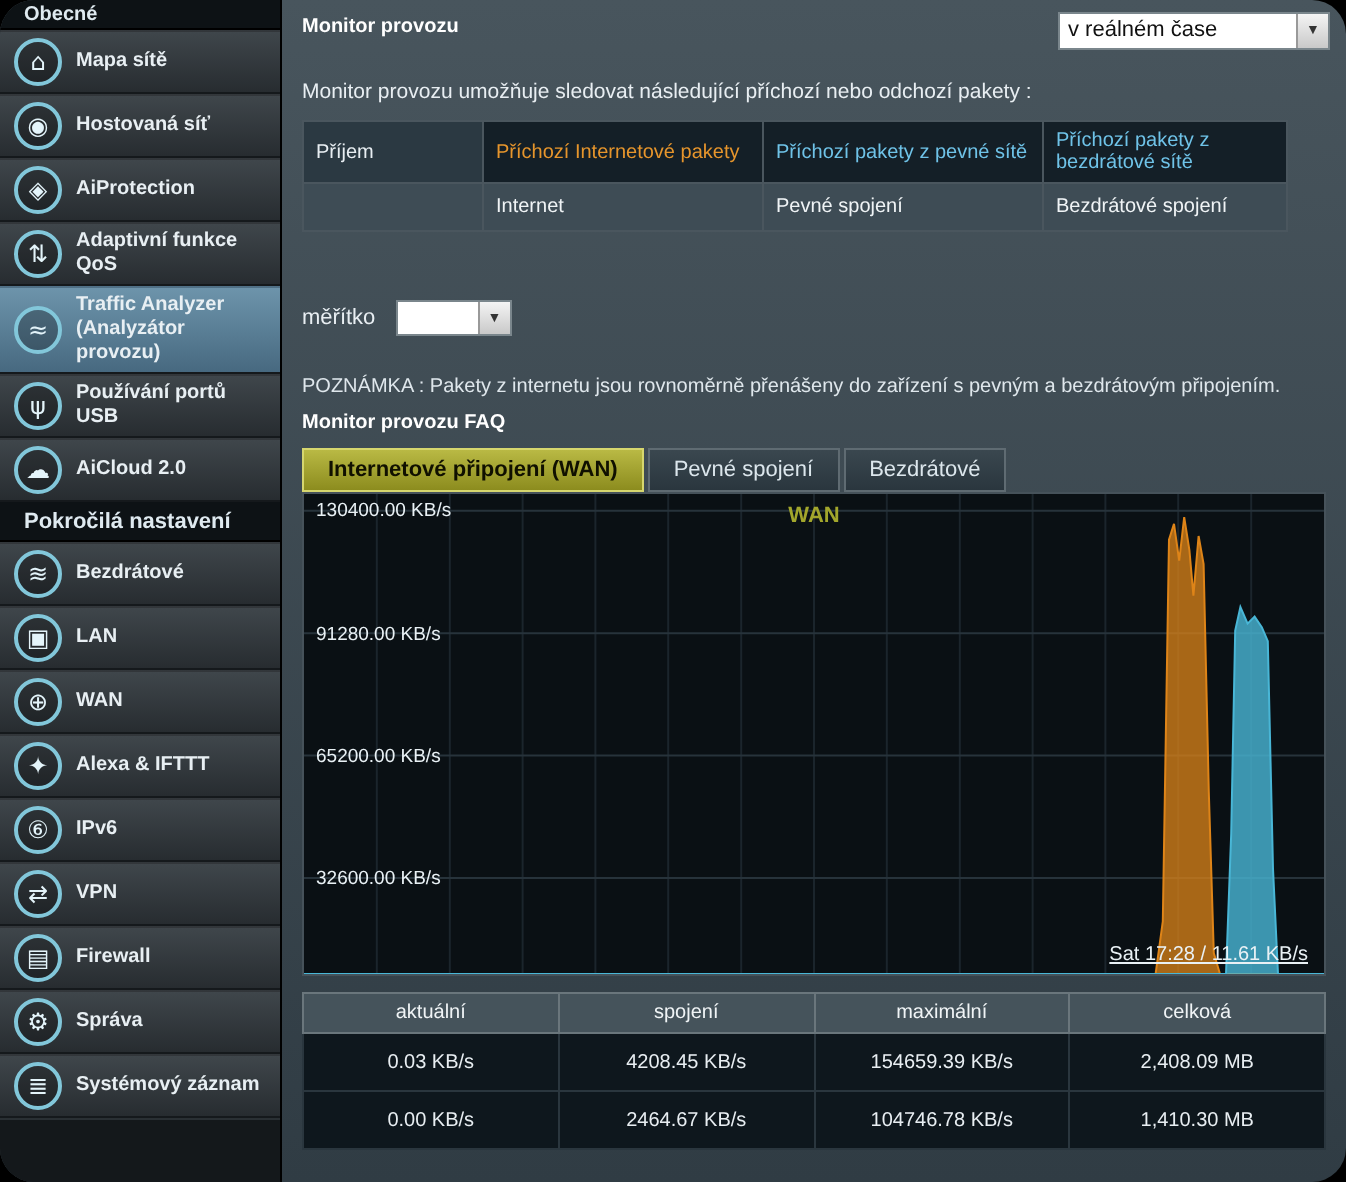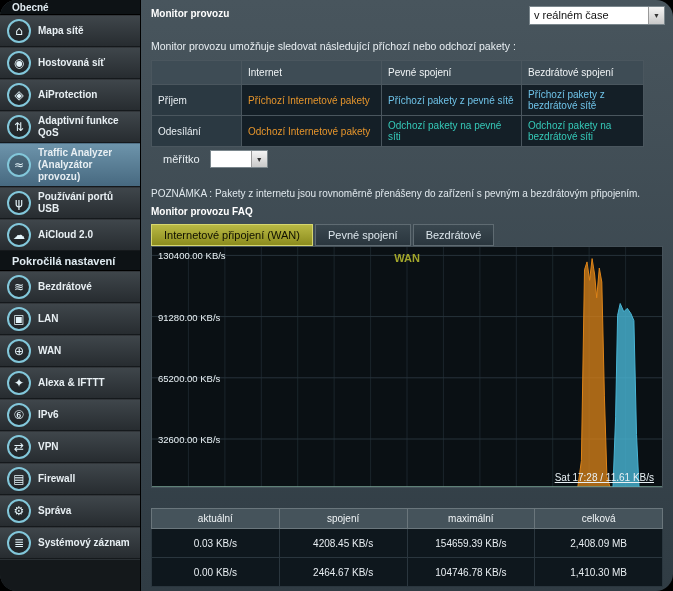--- a/index.html
+++ b/index.html
@@ -33,43 +33,43 @@
 
   
   .ptable{position:absolute;left:10px;top:60px;border-collapse:collapse;table-layout:fixed;width:492px;
     border:1px solid #5f6b72;}
   .ptable td,.ptable th{border:1px solid #4a565e;font-size:10px;padding:4px 6px;text-align:left;}
   .ptable th{background:#3e4c55;color:#f0f4f6;font-weight:normal;height:24px;}
   .ptable .rowlabel{background:#2b3942;color:#e8eef2;}
   .ptable .cell{background:#141f27;}
   .c-orange{color:#e6952c;} .c-blue{color:#6fc3e8;} .c-teal{color:#35c9b8;} .c-cyan{color:#41b0e0;}
 
-  .scale-row{position:absolute;left:10px;top:150px;display:flex;align-items:center;gap:10px;margin-left:12px;}
+  .scale-row{position:absolute;left:10px;top:150px;display:flex;align-items:center;gap:10px;}
   .scale-label{color:#e8eef2;font-size:11px;}
   .select-box.small{position:static;width:58px;height:18px;}
 
   .note{position:absolute;left:10px;top:188px;width:510px;color:#dfe7ec;font-size:10px;}
   .faq{position:absolute;left:10px;top:206px;color:#ffffff;font-size:10px;font-weight:bold;
     cursor:pointer;}
 
   
   .tabs{position:absolute;left:10px;top:224px;display:flex;gap:2px;align-items:flex-end;}
   .tab{padding:4px 12px;font-size:11px;border:1px solid #5f6b72;color:#dce6ec;
     background:linear-gradient(#3a474f,#2a363e);cursor:pointer;white-space:nowrap;}
-  .tab.active{background:linear-gradient(#b9b944,#8c8c1e);color:#101000;font-weight:normal;border:1px solid #d6d66e;}
+  .tab.active{background:linear-gradient(#b9b944,#8c8c1e);color:#101000;font-weight:bold;border:1px solid #d6d66e;}
 
   
   .chart{position:absolute;left:10px;top:246px;width:512px;height:242px;background:#0a1014;border:1px solid #46525a;}
   .chart svg{position:absolute;left:0;top:0;}
   .ytick{position:absolute;left:6px;color:#e9f1f5;font-size:9.5px;white-space:nowrap;}
   .chart-title{position:absolute;left:50%;top:5px;transform:translateX(-50%);color:#a2a62c;font-size:11px;font-weight:bold;}
   .chart-status{position:absolute;right:8px;bottom:4px;color:#e9f1f5;font-size:10px;text-decoration:underline;}
 
   
-  .stable{position:absolute;left:10px;top:496px;border-collapse:collapse;table-layout:fixed;width:512px;border:1px solid #5f6b72;margin-top:12px;}
+  .stable{position:absolute;left:10px;top:496px;border-collapse:collapse;table-layout:fixed;width:512px;border:1px solid #5f6b72;}
   .stable th{background:#45535b;color:#f0f4f6;font-size:10px;font-weight:normal;height:20px;border:1px solid #6a767c;}
   .stable td{background:#0e171d;color:#e8eef2;font-size:10px;text-align:center;height:29px;border:1px solid #2a363e;}
 </style>
 </head>
 <body>
 
 <div class="screen">
 
   <div class="sidebar">
     <div class="sb-header">Obecné</div>
@@ -157,36 +157,30 @@
 
     <table class="ptable">
       <colgroup>
           <col style="width:90px">
           <col style="width:140px">
           <col style="width:140px">
           <col style="width:122px">
         </colgroup>
       <tbody>
           <tr>
+        <td class="rowlabel">Příjem</td>
+        <td class="cell c-orange">Příchozí Internetové pakety</td>
+        <td class="cell c-blue">Příchozí pakety z pevné sítě</td>
+        <td class="cell c-blue">Příchozí pakety z bezdrátové sítě</td>
+      </tr>
+      <tr>
         <th></th>
         <th>Internet</th>
         <th>Pevné spojení</th>
         <th>Bezdrátové spojení</th>
-      </tr>
-      <tr>
-        <td class="rowlabel">Příjem</td>
-        <td class="cell c-orange">Příchozí Internetové pakety</td>
-        <td class="cell c-blue">Příchozí pakety z pevné sítě</td>
-        <td class="cell c-blue">Příchozí pakety z bezdrátové sítě</td>
-      </tr>
-      <tr>
-        <td class="rowlabel">Odesílání</td>
-        <td class="cell c-orange">Odchozí Internetové pakety</td>
-        <td class="cell c-teal">Odchozí pakety na pevné síti</td>
-        <td class="cell c-teal">Odchozí pakety na bezdrátové síti</td>
       </tr>
     </tbody>
       </table>
 
     <div class="scale-row">
       <span class="scale-label">měřítko</span>
       <span class="select-box small">
         <span class="val"></span>
         <span class="arrow">▼</span>
       </span>

